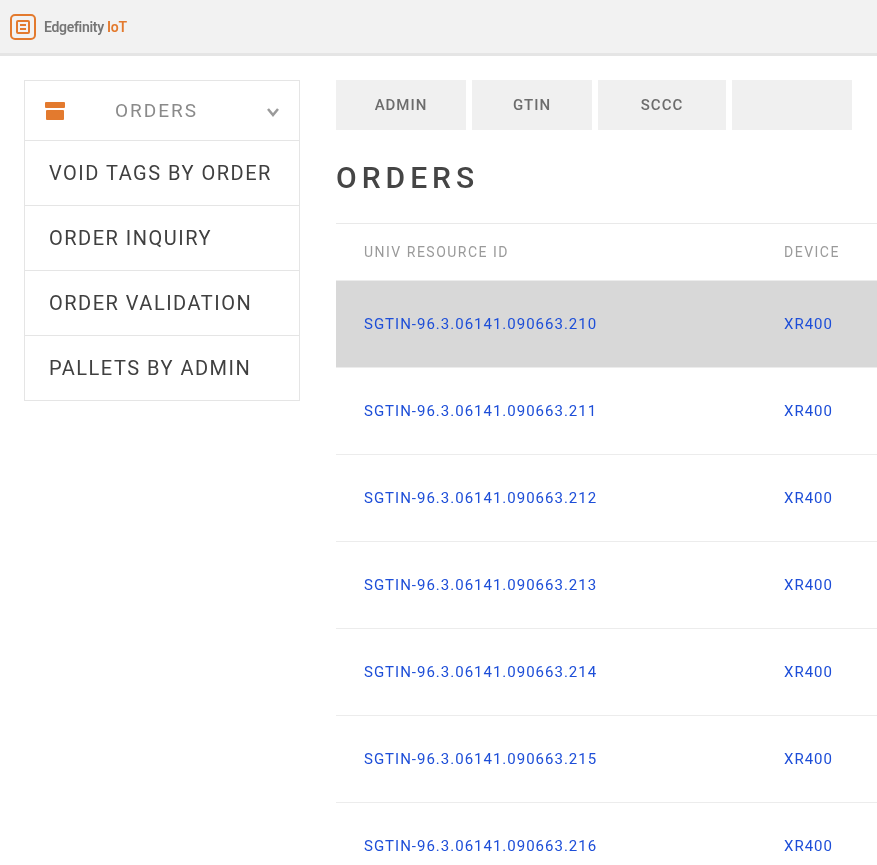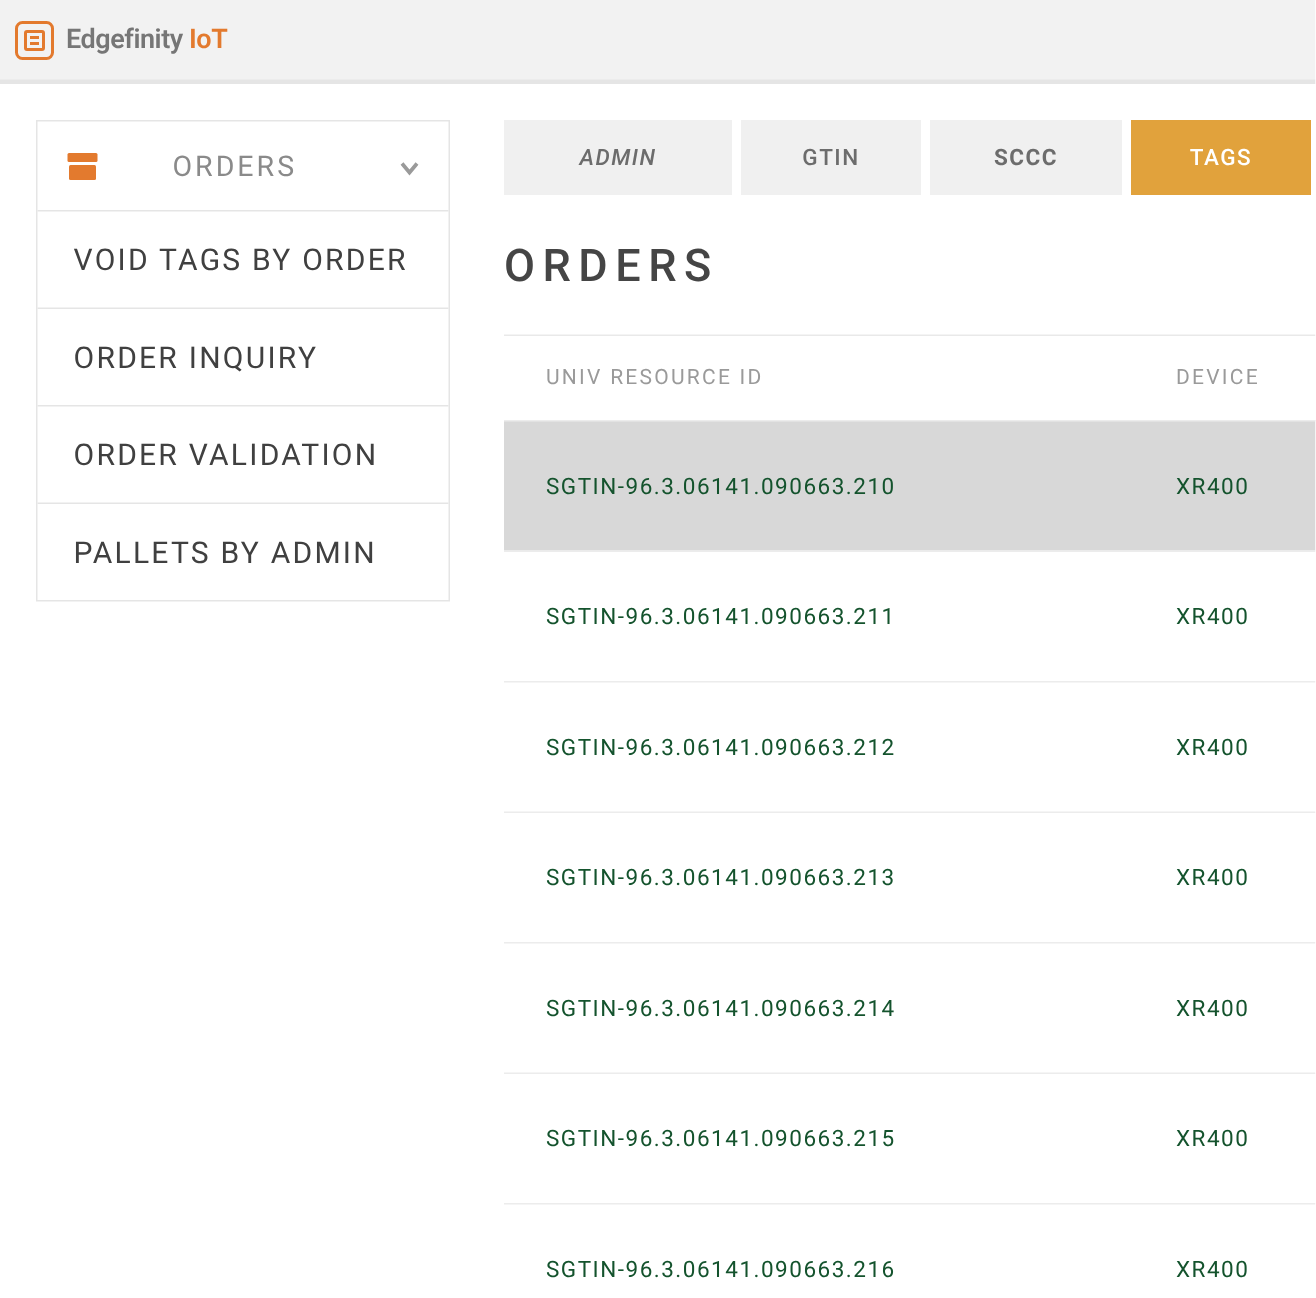--- a/index.html
+++ b/index.html
@@ -38,21 +38,21 @@
   .logo-icon-inner::after {
     content: "";
     position: absolute;
     left: 2px; right: 2px;
     height: 2px;
     background: #e37a2e;
   }
   .logo-icon-inner::before { top: 2px; }
   .logo-icon-inner::after { top: 6px; }
   .brand {
-    font-size: 18px; font-weight: 600;
+    font-size: 14px; font-weight: 600;
     color: #767676;
     letter-spacing: -0.3px;
   }
   .brand-accent {
     color: #e37a2e;
     font-weight: 600;
   }
 
   
   .layout { display: flex; }
@@ -125,23 +125,23 @@
     color: #6c6c6c;
     font-size: 15px;
     letter-spacing: 1px;
     padding: 16px 0;
     text-align: center;
     cursor: pointer;
     min-width: 120px;
     font-weight: 500;
     flex: 0 0 auto;
   }
-  .tab.tab-admin { width: 152px; font-style: italic; }
+  .tab.tab-admin { width: 130px; }
   .tab.tab-gtin { width: 105px; }
-  .tab.tab-sccc { width: 128px; font-weight: bold; }
+  .tab.tab-sccc { width: 128px; }
   .tab.tab-tags { width: 118px; }
   .tab.tab-extra { width: 30px; }
   .tab.active {
     background: #e1a23c;
     color: #ffffff;
   }
 
   
   .page-title {
     font-size: 30px;
@@ -171,21 +171,21 @@
 
   .row {
     display: flex;
     padding: 34px 28px;
     border-top: 1px solid #ececec;
     align-items: center;
     cursor: pointer;
   }
   .row.selected { background: #d8d8d8; }
   .cell {
-    color: #14532d;
+    color: #1d4ed8;
     font-size: 15px;
     letter-spacing: 1px;
     font-weight: 400;
   }
   .cell-id { flex: 0 0 420px; }
   .cell-device { flex: 1; }
 </style>
 </head>
 <body>
 
@@ -237,23 +237,20 @@
     <div class="tabs">
       <div class="tab tab-admin">
         <span>ADMIN</span>
       </div>
       <div class="tab tab-gtin">
         <span>GTIN</span>
       </div>
       <div class="tab tab-sccc">
         <span>SCCC</span>
       </div>
-      <div class="tab tab-tags active">
-        <span>TAGS</span>
-      </div>
       <div class="tab tab-extra"></div>
     </div>
 
     <h1 class="page-title">ORDERS</h1>
 
     <div class="table">
       <div class="thead">
         <div class="th th-id">UNIV RESOURCE ID</div>
         <div class="th th-device">DEVICE</div>
       </div>

